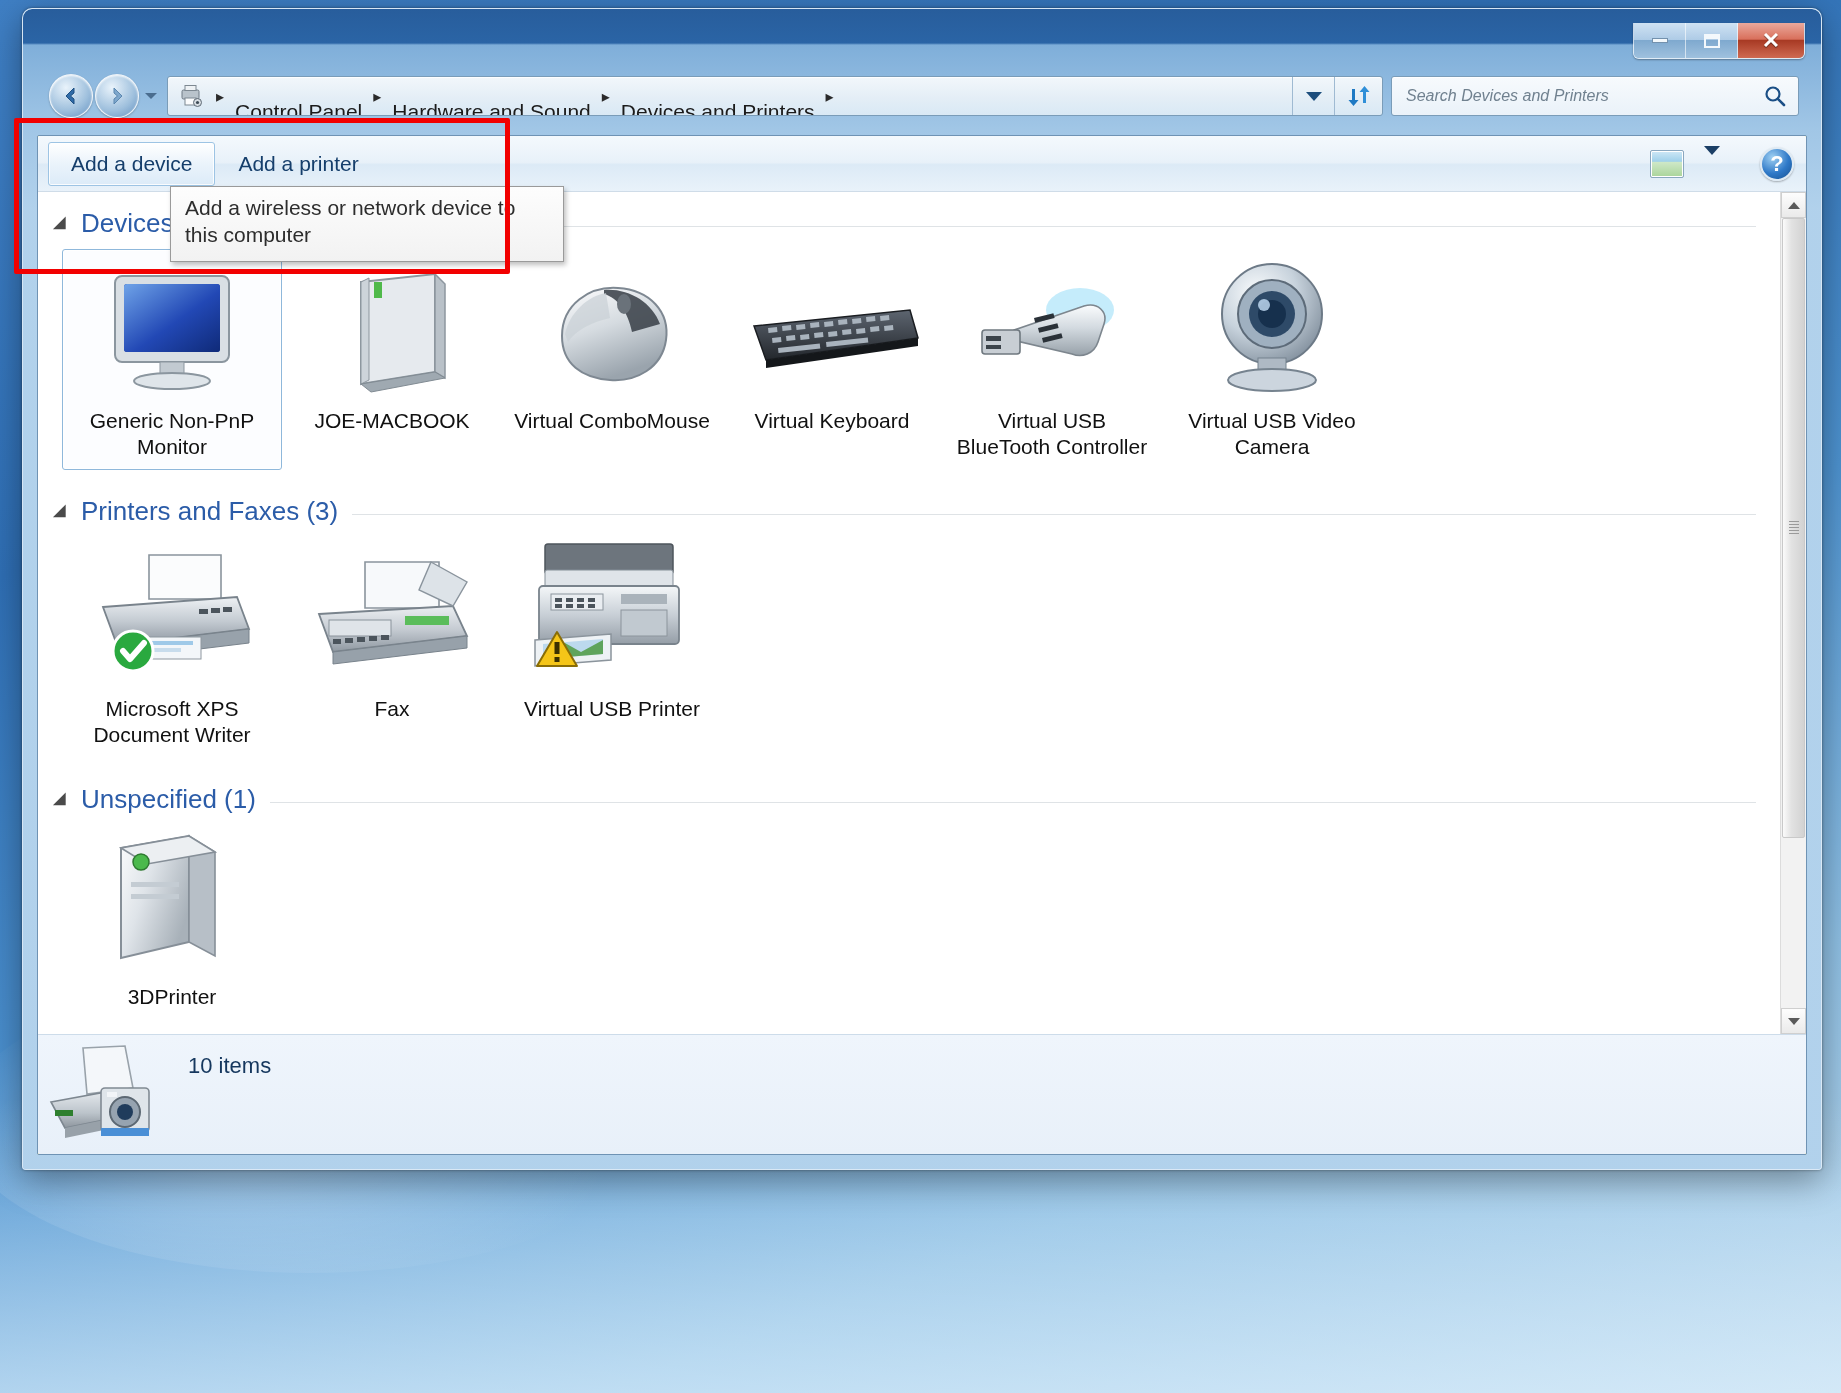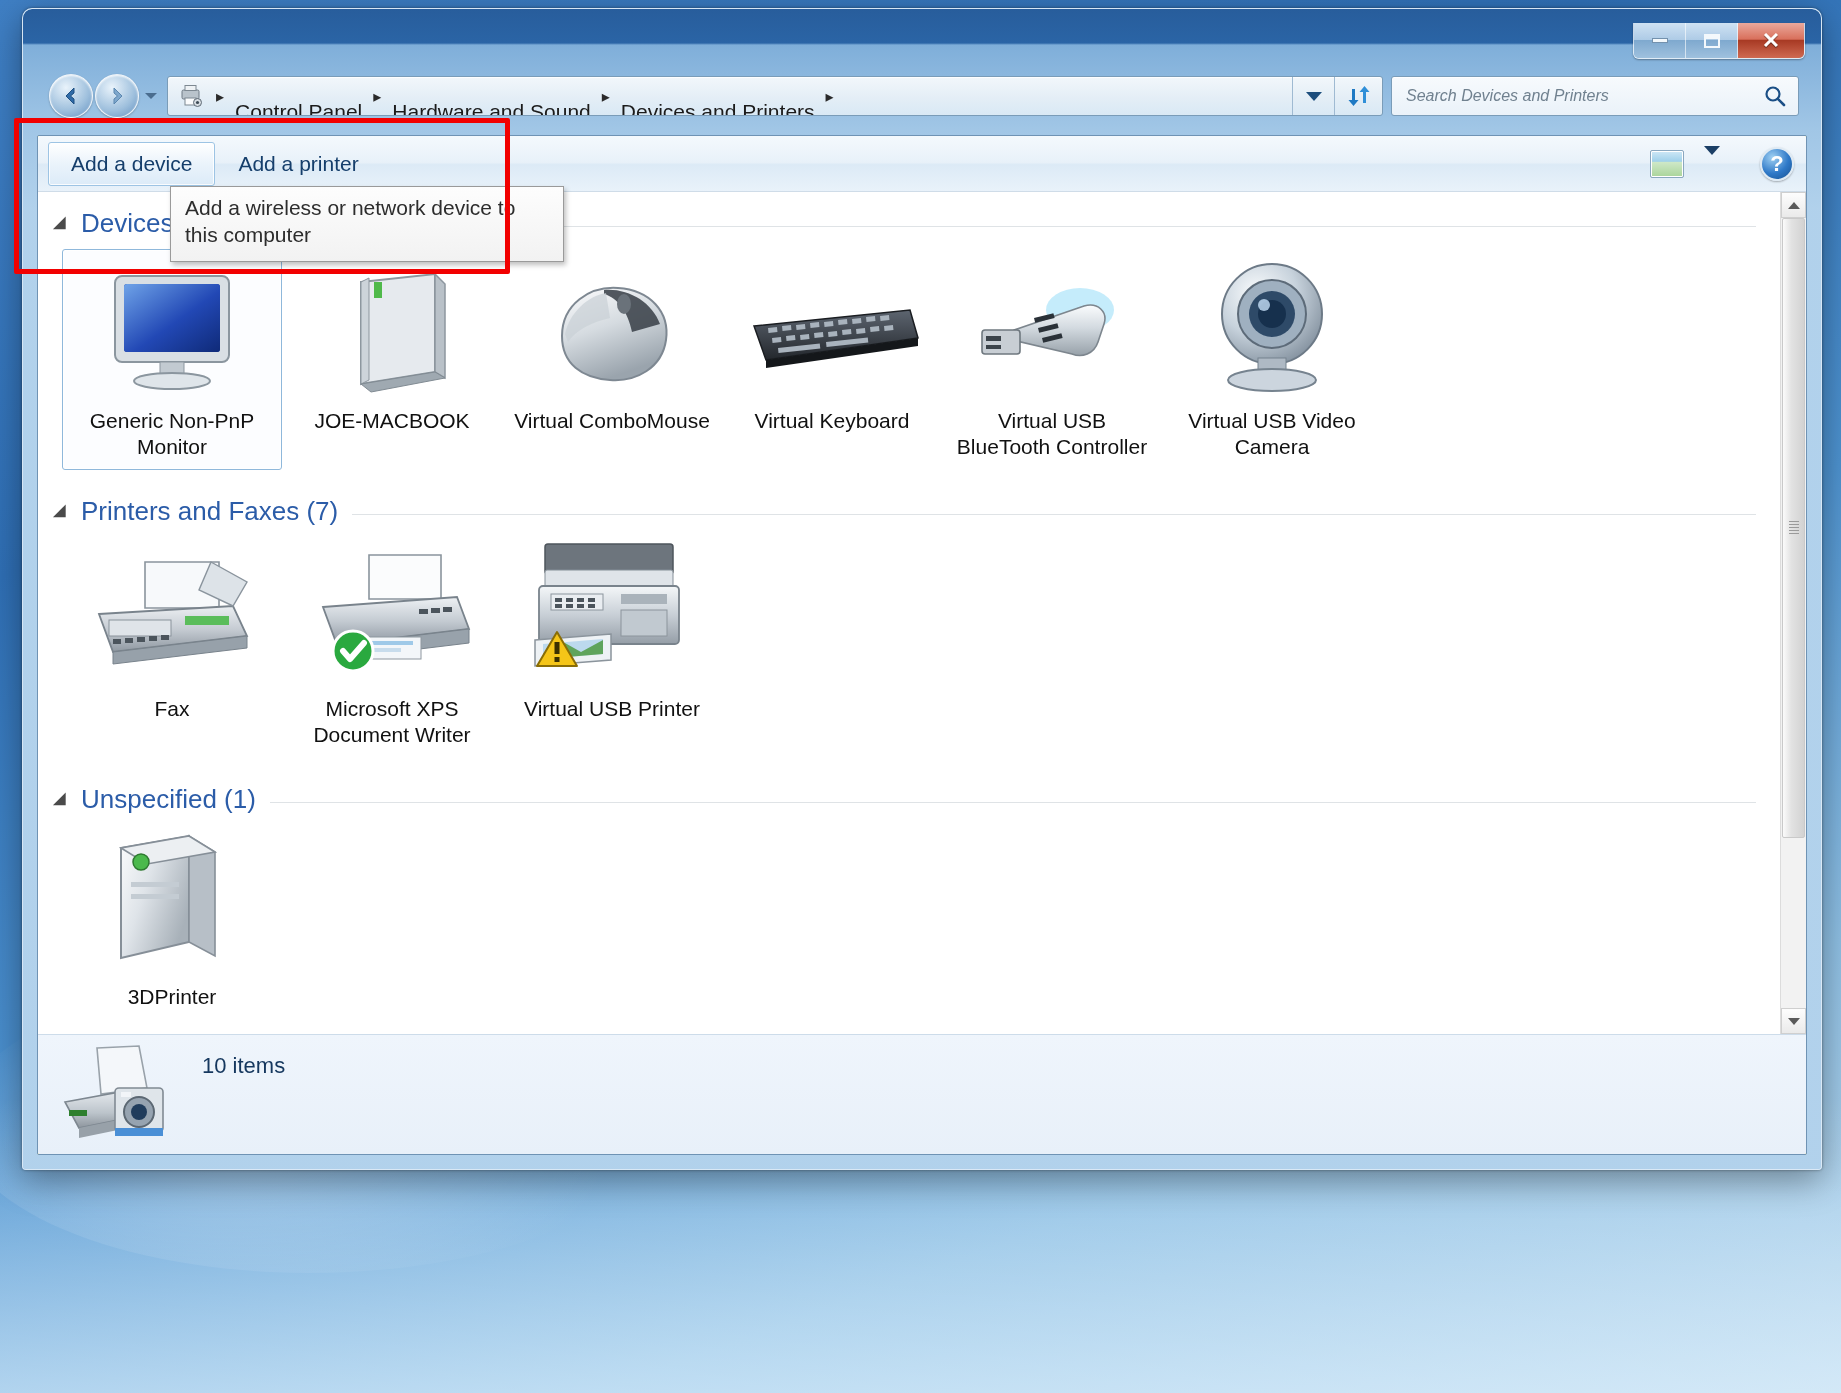--- a/index.html
+++ b/index.html
@@ -251,21 +251,21 @@
     background: repeating-linear-gradient(to bottom, #9a9a9a 0 1px, transparent 1px 3px);
   }
   .arrow-up { width:0;height:0;border-left:6px solid transparent;border-right:6px solid transparent;border-bottom:7px solid #5a5a5a;}
   .arrow-dn { width:0;height:0;border-left:6px solid transparent;border-right:6px solid transparent;border-top:7px solid #5a5a5a;}
 
   
   .statusbar {
     flex: 0 0 120px; height: 120px;
     background: linear-gradient(to bottom, #eff5fc, #e8f0f9);
     border-top: 1px solid #cddcea;
-    display: flex; align-items: center; padding: 0 22px; gap: 24px;
+    display: flex; align-items: center; padding: 0 8px; gap: 24px;
   }
   .status-ico { width: 118px; height: 104px; display: flex; align-items: center; justify-content: center; }
   .status-text { font-size: 22px; color: #15375e; align-self: flex-start; margin-top: 18px; }
 
   
   .annotation {
     position: absolute; left: 14px; top: 118px; width: 496px; height: 156px;
     border: 5px solid #f20000; z-index: 40; pointer-events: none; border-radius: 2px;
   }
 </style>
@@ -498,24 +498,50 @@
                 <rect x="66" y="100" width="28" height="16" fill="#aeb9c4" stroke="#75828e"></rect>
                 <ellipse cx="80" cy="122" rx="44" ry="11" fill="#ccd5de" stroke="#76838f" stroke-width="2"></ellipse>
               </svg>
             </span>
             <span class="lbl">Virtual USB Video Camera</span>
           </div>
         </div>
 
         <div class="sectionhead">
           <span class="tri"></span>
-          <span class="sectiontitle">Printers and Faxes (7)</span>
+          <span class="sectiontitle">Printers and Faxes (3)</span>
           <span class="rule"></span>
         </div>
         <div class="grid">
+
+          <div class="tile">
+            <span class="ic">
+              <svg width="170" height="135" viewBox="0 0 170 135">
+                <polygon points="62,4 134,4 134,48 62,48" fill="#fbfcfd" stroke="#8a949d" stroke-width="1.6"></polygon>
+                <linearGradient id="pr" x1="0" y1="0" x2="0" y2="1">
+                  <stop offset="0" stop-color="#eef1f4"></stop>
+                    <stop offset="0.5" stop-color="#c4cbd2"></stop>
+                    <stop offset="1" stop-color="#8d96a0"></stop>
+                </linearGradient>
+                <path d="M16 56 L150 46 L162 78 L30 94 Z" fill="url(#pr)" stroke="#79838c" stroke-width="1.8"></path>
+                <path d="M30 94 L162 78 L162 92 L30 108 Z" fill="#98a2ab" stroke="#79838c" stroke-width="1"></path>
+                <rect x="44" y="86" width="70" height="22" fill="#f3f6f9" stroke="#8e979f"></rect>
+                <rect x="52" y="90" width="54" height="4" fill="#9fc9e8"></rect>
+                <rect x="52" y="97" width="42" height="4" fill="#c8dcec"></rect>
+                <g fill="#4b545c">
+                  <rect x="112" y="58" width="9" height="5"></rect>
+                    <rect x="124" y="57" width="9" height="5"></rect>
+                  <rect x="136" y="56" width="9" height="5"></rect>
+                </g>
+                <circle cx="46" cy="100" r="20" fill="#2aa93f" stroke="#fff" stroke-width="3"></circle>
+                <path d="M36 100 L43 108 L57 92" fill="none" stroke="#fff" stroke-width="6" stroke-linecap="round" stroke-linejoin="round"></path>
+              </svg>
+            </span>
+            <span class="lbl">Microsoft XPS Document Writer</span>
+          </div>
 
           <div class="tile">
             <span class="ic">
               <svg width="170" height="130" viewBox="0 0 170 130">
                 <polygon points="58,6 132,6 132,52 58,52" fill="#f7f9fb" stroke="#8a949d" stroke-width="1.6"></polygon>
                 <linearGradient id="fx" x1="0" y1="0" x2="0" y2="1">
                   <stop offset="0" stop-color="#eceff2"></stop>
                     <stop offset="0.5" stop-color="#c6ccd3"></stop>
                     <stop offset="1" stop-color="#8f98a1"></stop>
                 </linearGradient>
@@ -527,46 +553,20 @@
                     <rect x="38" y="82" width="8" height="5"></rect>
                   <rect x="50" y="81" width="8" height="5"></rect>
                     <rect x="62" y="80" width="8" height="5"></rect>
                   <rect x="74" y="79" width="8" height="5"></rect>
                 </g>
                 <rect x="98" y="60" width="44" height="9" fill="#5bbd5b"></rect>
                 <path d="M124 6 L160 26 L146 50 L112 34 Z" fill="#dde3e8" stroke="#8a949d" stroke-width="1.4"></path>
               </svg>
             </span>
             <span class="lbl">Fax</span>
-          </div>
-
-          <div class="tile">
-            <span class="ic">
-              <svg width="170" height="135" viewBox="0 0 170 135">
-                <polygon points="62,4 134,4 134,48 62,48" fill="#fbfcfd" stroke="#8a949d" stroke-width="1.6"></polygon>
-                <linearGradient id="pr" x1="0" y1="0" x2="0" y2="1">
-                  <stop offset="0" stop-color="#eef1f4"></stop>
-                    <stop offset="0.5" stop-color="#c4cbd2"></stop>
-                    <stop offset="1" stop-color="#8d96a0"></stop>
-                </linearGradient>
-                <path d="M16 56 L150 46 L162 78 L30 94 Z" fill="url(#pr)" stroke="#79838c" stroke-width="1.8"></path>
-                <path d="M30 94 L162 78 L162 92 L30 108 Z" fill="#98a2ab" stroke="#79838c" stroke-width="1"></path>
-                <rect x="44" y="86" width="70" height="22" fill="#f3f6f9" stroke="#8e979f"></rect>
-                <rect x="52" y="90" width="54" height="4" fill="#9fc9e8"></rect>
-                <rect x="52" y="97" width="42" height="4" fill="#c8dcec"></rect>
-                <g fill="#4b545c">
-                  <rect x="112" y="58" width="9" height="5"></rect>
-                    <rect x="124" y="57" width="9" height="5"></rect>
-                  <rect x="136" y="56" width="9" height="5"></rect>
-                </g>
-                <circle cx="46" cy="100" r="20" fill="#2aa93f" stroke="#fff" stroke-width="3"></circle>
-                <path d="M36 100 L43 108 L57 92" fill="none" stroke="#fff" stroke-width="6" stroke-linecap="round" stroke-linejoin="round"></path>
-              </svg>
-            </span>
-            <span class="lbl">Microsoft XPS Document Writer</span>
           </div>
 
           <div class="tile">
             <span class="ic">
               <svg width="175" height="150" viewBox="0 0 175 150">
                 <linearGradient id="mfp" x1="0" y1="0" x2="0" y2="1">
                   <stop offset="0" stop-color="#f4f7f9"></stop>
                     <stop offset="0.5" stop-color="#c8cfd6"></stop>
                     <stop offset="1" stop-color="#959ea7"></stop>
                 </linearGradient>

